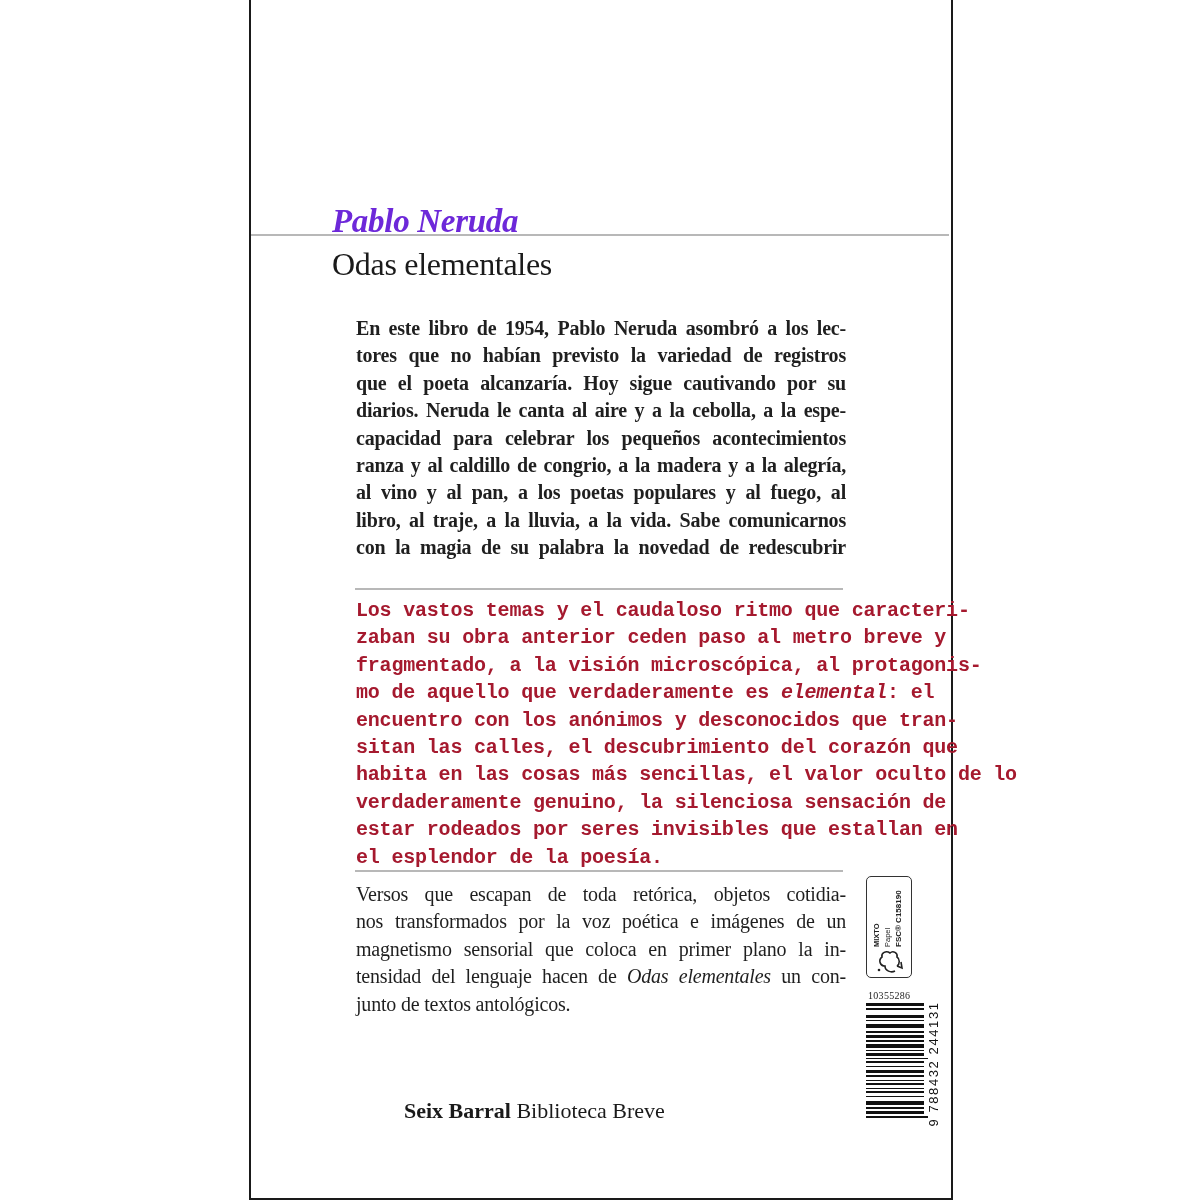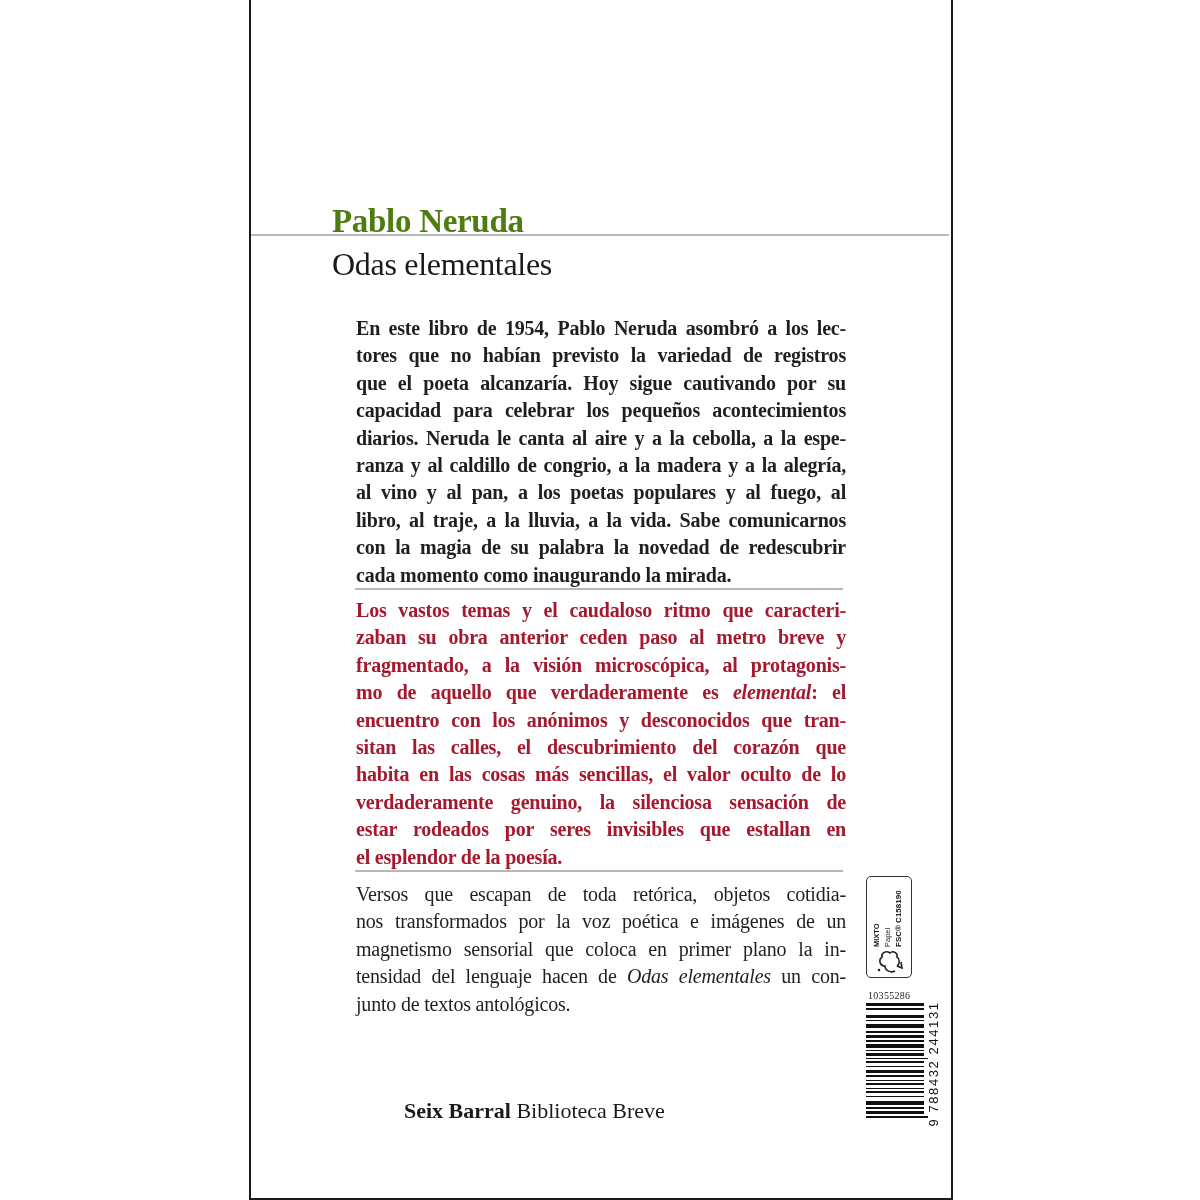--- a/index.html
+++ b/index.html
@@ -6,34 +6,34 @@
   body { width: 1200px; height: 1200px; position: relative; overflow: hidden; font-family: "Liberation Serif", "DejaVu Serif", serif; }
   .cover {
     position: absolute; left: 249px; top: -2px; width: 700px; height: 1198px;
     border: 2px solid #1a1a1a; background: #ffffff;
   }
   .title-rule {
     position: absolute; left: 251px; top: 234px; width: 698px; height: 2px; background: #b8b8b8;
   }
   .author {
     position: absolute; left: 332px; top: 203px; font-size: 33px; font-weight: bold;
-    color: #4d7c0f; letter-spacing: -0.3px; white-space: nowrap; line-height: 36px;
+    color: #6d28d9; letter-spacing: -0.3px; white-space: nowrap; line-height: 36px; font-style: italic;
   }
   .book-title {
     position: absolute; left: 332px; top: 245px; font-size: 32px; color: #1a1a1a;
     white-space: nowrap; line-height: 38px; letter-spacing: -0.3px;
   }
   .para {
     position: absolute; left: 356px; width: 490px; font-size: 20px; line-height: 27.4px;
     text-align: justify; letter-spacing: -0.2px;
   }
   .para .ln { display: block; text-align-last: justify; white-space: nowrap; }
   .para .ln.last { text-align-last: left; }
   .p1 { top: 315px; font-weight: bold; color: #1f1f1f; }
-  .p2 { top: 597px; font-weight: bold; color: #a5192e; }
+  .p2 { top: 597px; font-weight: bold; color: #a5192e; font-family: Liberation Mono, monospace; }
   .p3 { top: 881px; color: #1f1f1f; font-weight: normal; }
   .sep { position: absolute; left: 355px; width: 488px; height: 2px; background: #b8b8b8; }
   .sep1 { top: 588px; }
   .sep2 { top: 870px; }
   .imprint {
     position: absolute; left: 358px; top: 1098px; font-size: 22px; color: #1a1a1a; white-space: nowrap;
   }
   .imprint .bold { font-weight: bold; margin-left: 46px; }
   .fsc {
     position: absolute; left: 866px; top: 876px; width: 44px; height: 100px;
@@ -69,27 +69,26 @@
 <div class="cover"></div>
 <div class="title-rule"></div>
 
 <div class="author">Pablo Neruda</div>
 <div class="book-title">Odas elementales</div>
 
 <div class="para p1">
   <span class="ln">En este libro de 1954, Pablo Neruda asombró a los lec-</span>
   <span class="ln">tores que no habían previsto la variedad de registros</span>
   <span class="ln">que el poeta alcanzaría. Hoy sigue cautivando por su</span>
+  <span class="ln">diarios. Neruda le canta al aire y a la cebolla, a la espe-</span>
   <span class="ln">capacidad para celebrar los pequeños acontecimientos</span>
-  <span class="ln">diarios. Neruda le canta al aire y a la cebolla, a la espe-</span>
   <span class="ln">ranza y al caldillo de congrio, a la madera y a la alegría,</span>
   <span class="ln">al vino y al pan, a los poetas populares y al fuego, al</span>
   <span class="ln">libro, al traje, a la lluvia, a la vida. Sabe comunicarnos</span>
   <span class="ln">con la magia de su palabra la novedad de redescubrir</span>
-  <span class="ln last">cada momento como inaugurando la mirada.</span>
 </div>
 
 <div class="sep sep1"></div>
 
 <div class="para p2">
   <span class="ln">Los vastos temas y el caudaloso ritmo que caracteri-</span>
   <span class="ln">zaban su obra anterior ceden paso al metro breve y</span>
   <span class="ln">fragmentado, a la visión microscópica, al protagonis-</span>
   <span class="ln"><span>mo de aquello que verdaderamente es </span><i>elemental</i><span>: el</span></span>
   <span class="ln">encuentro con los anónimos y desconocidos que tran-</span>

